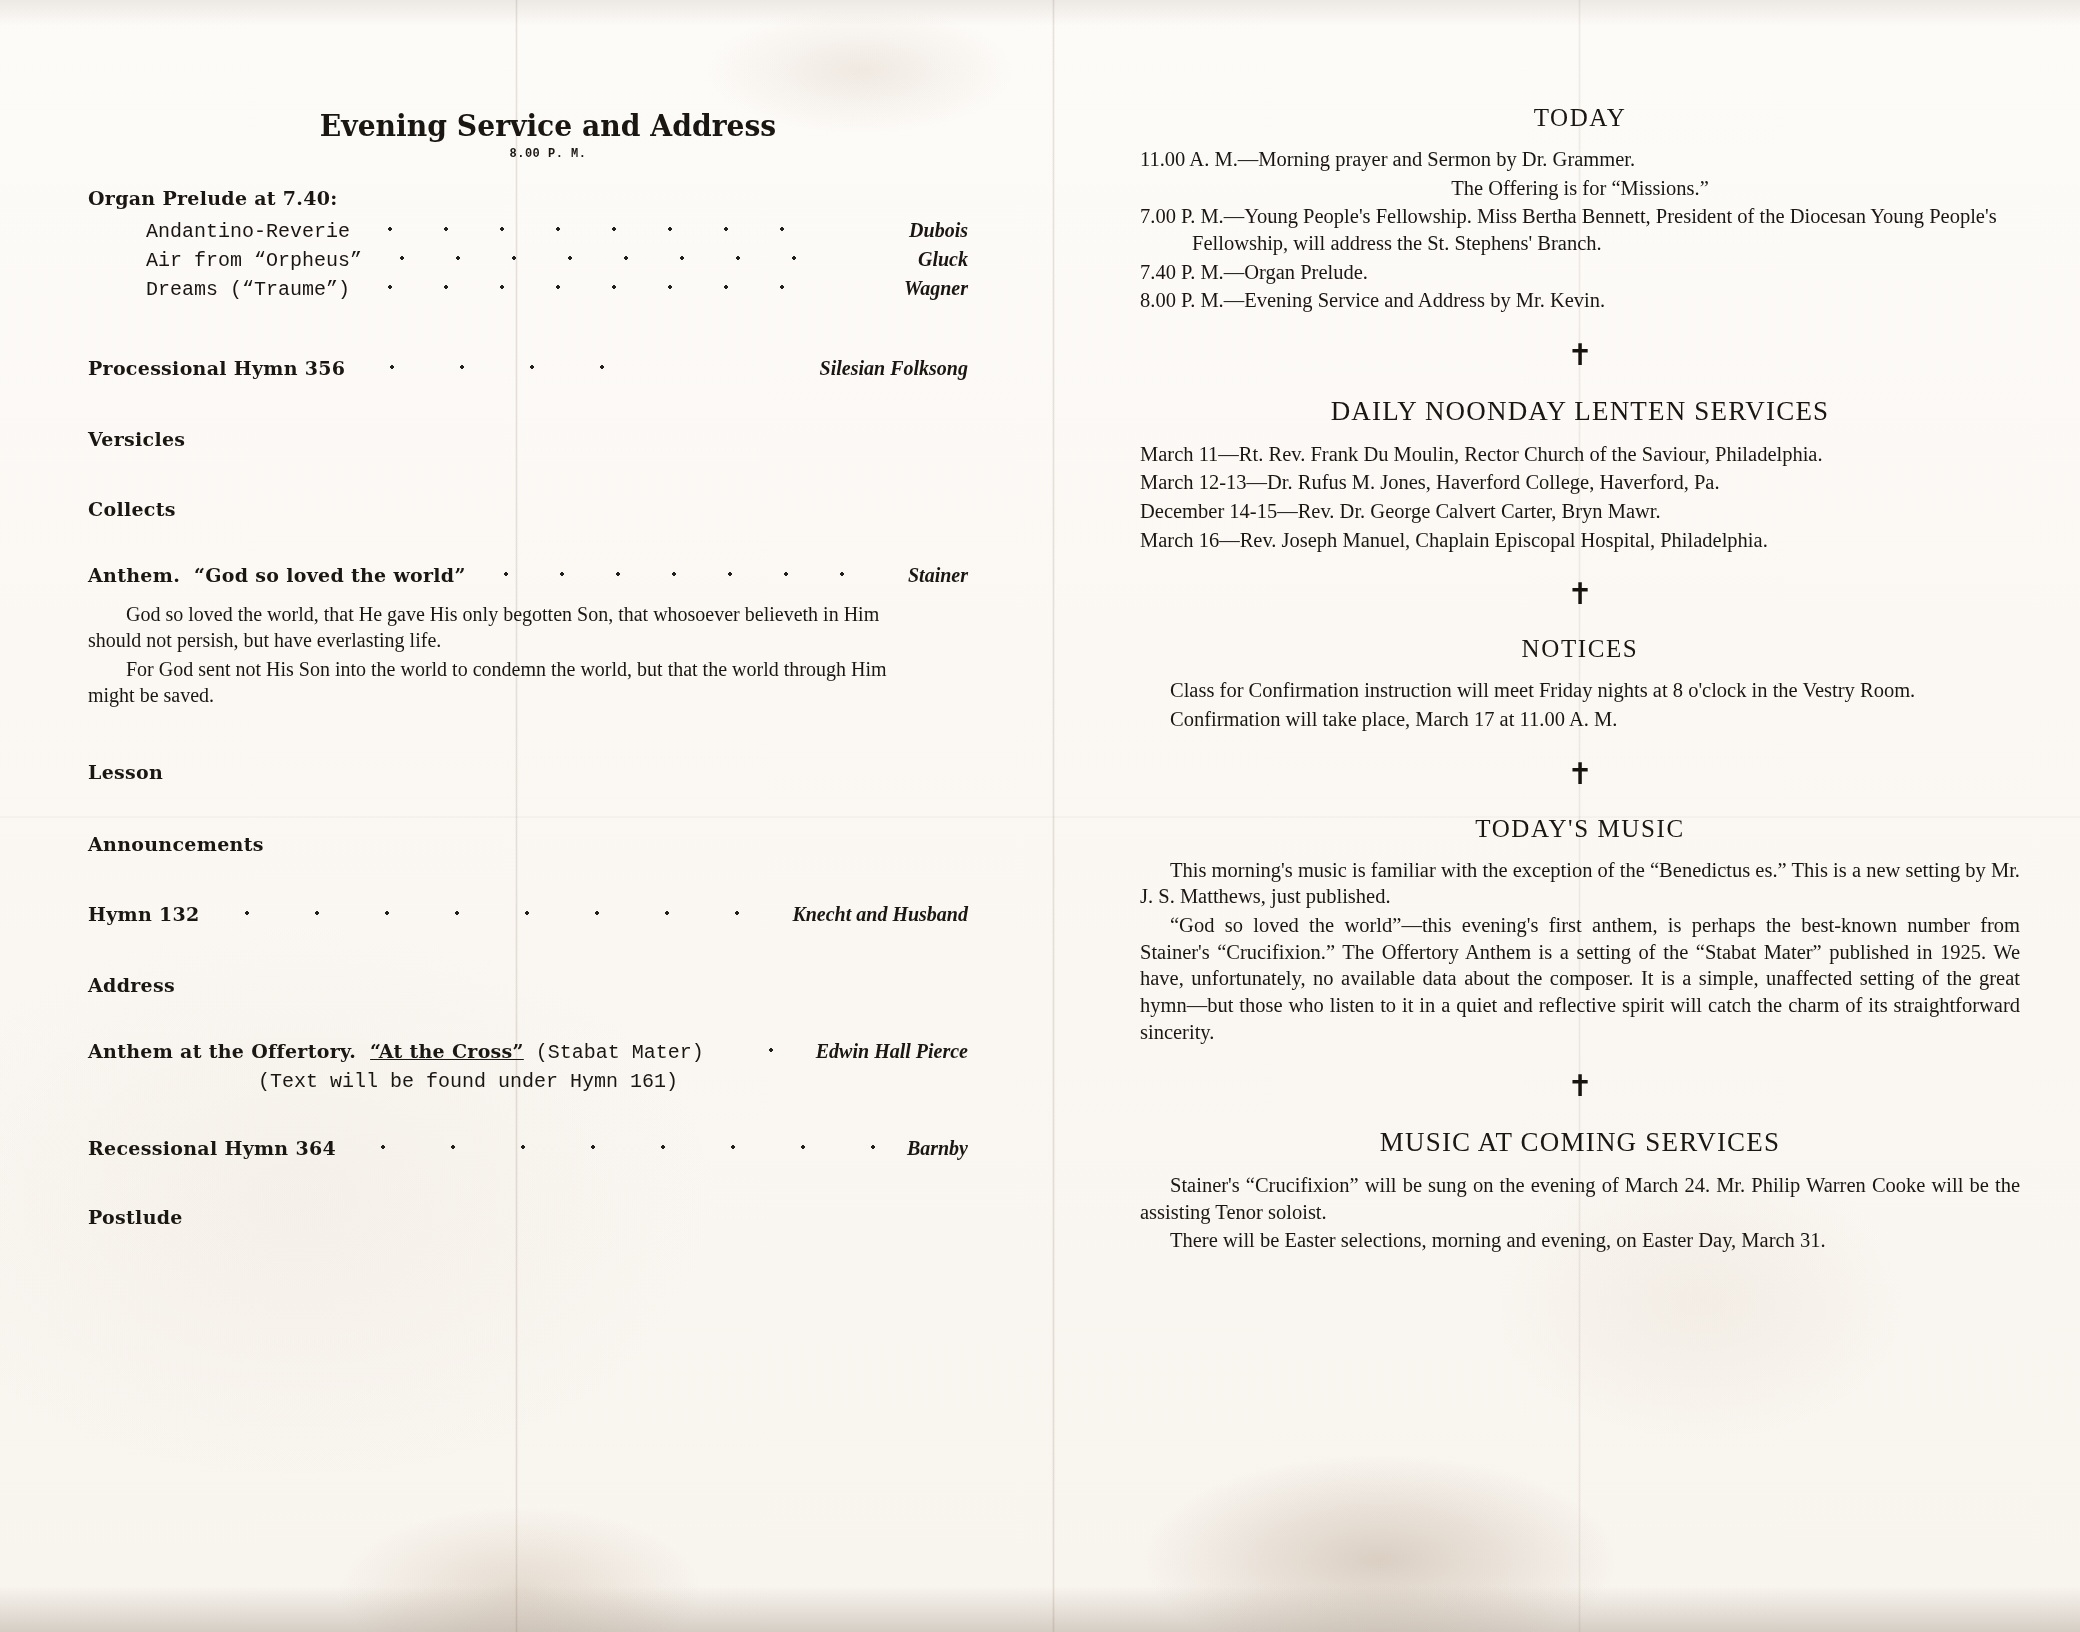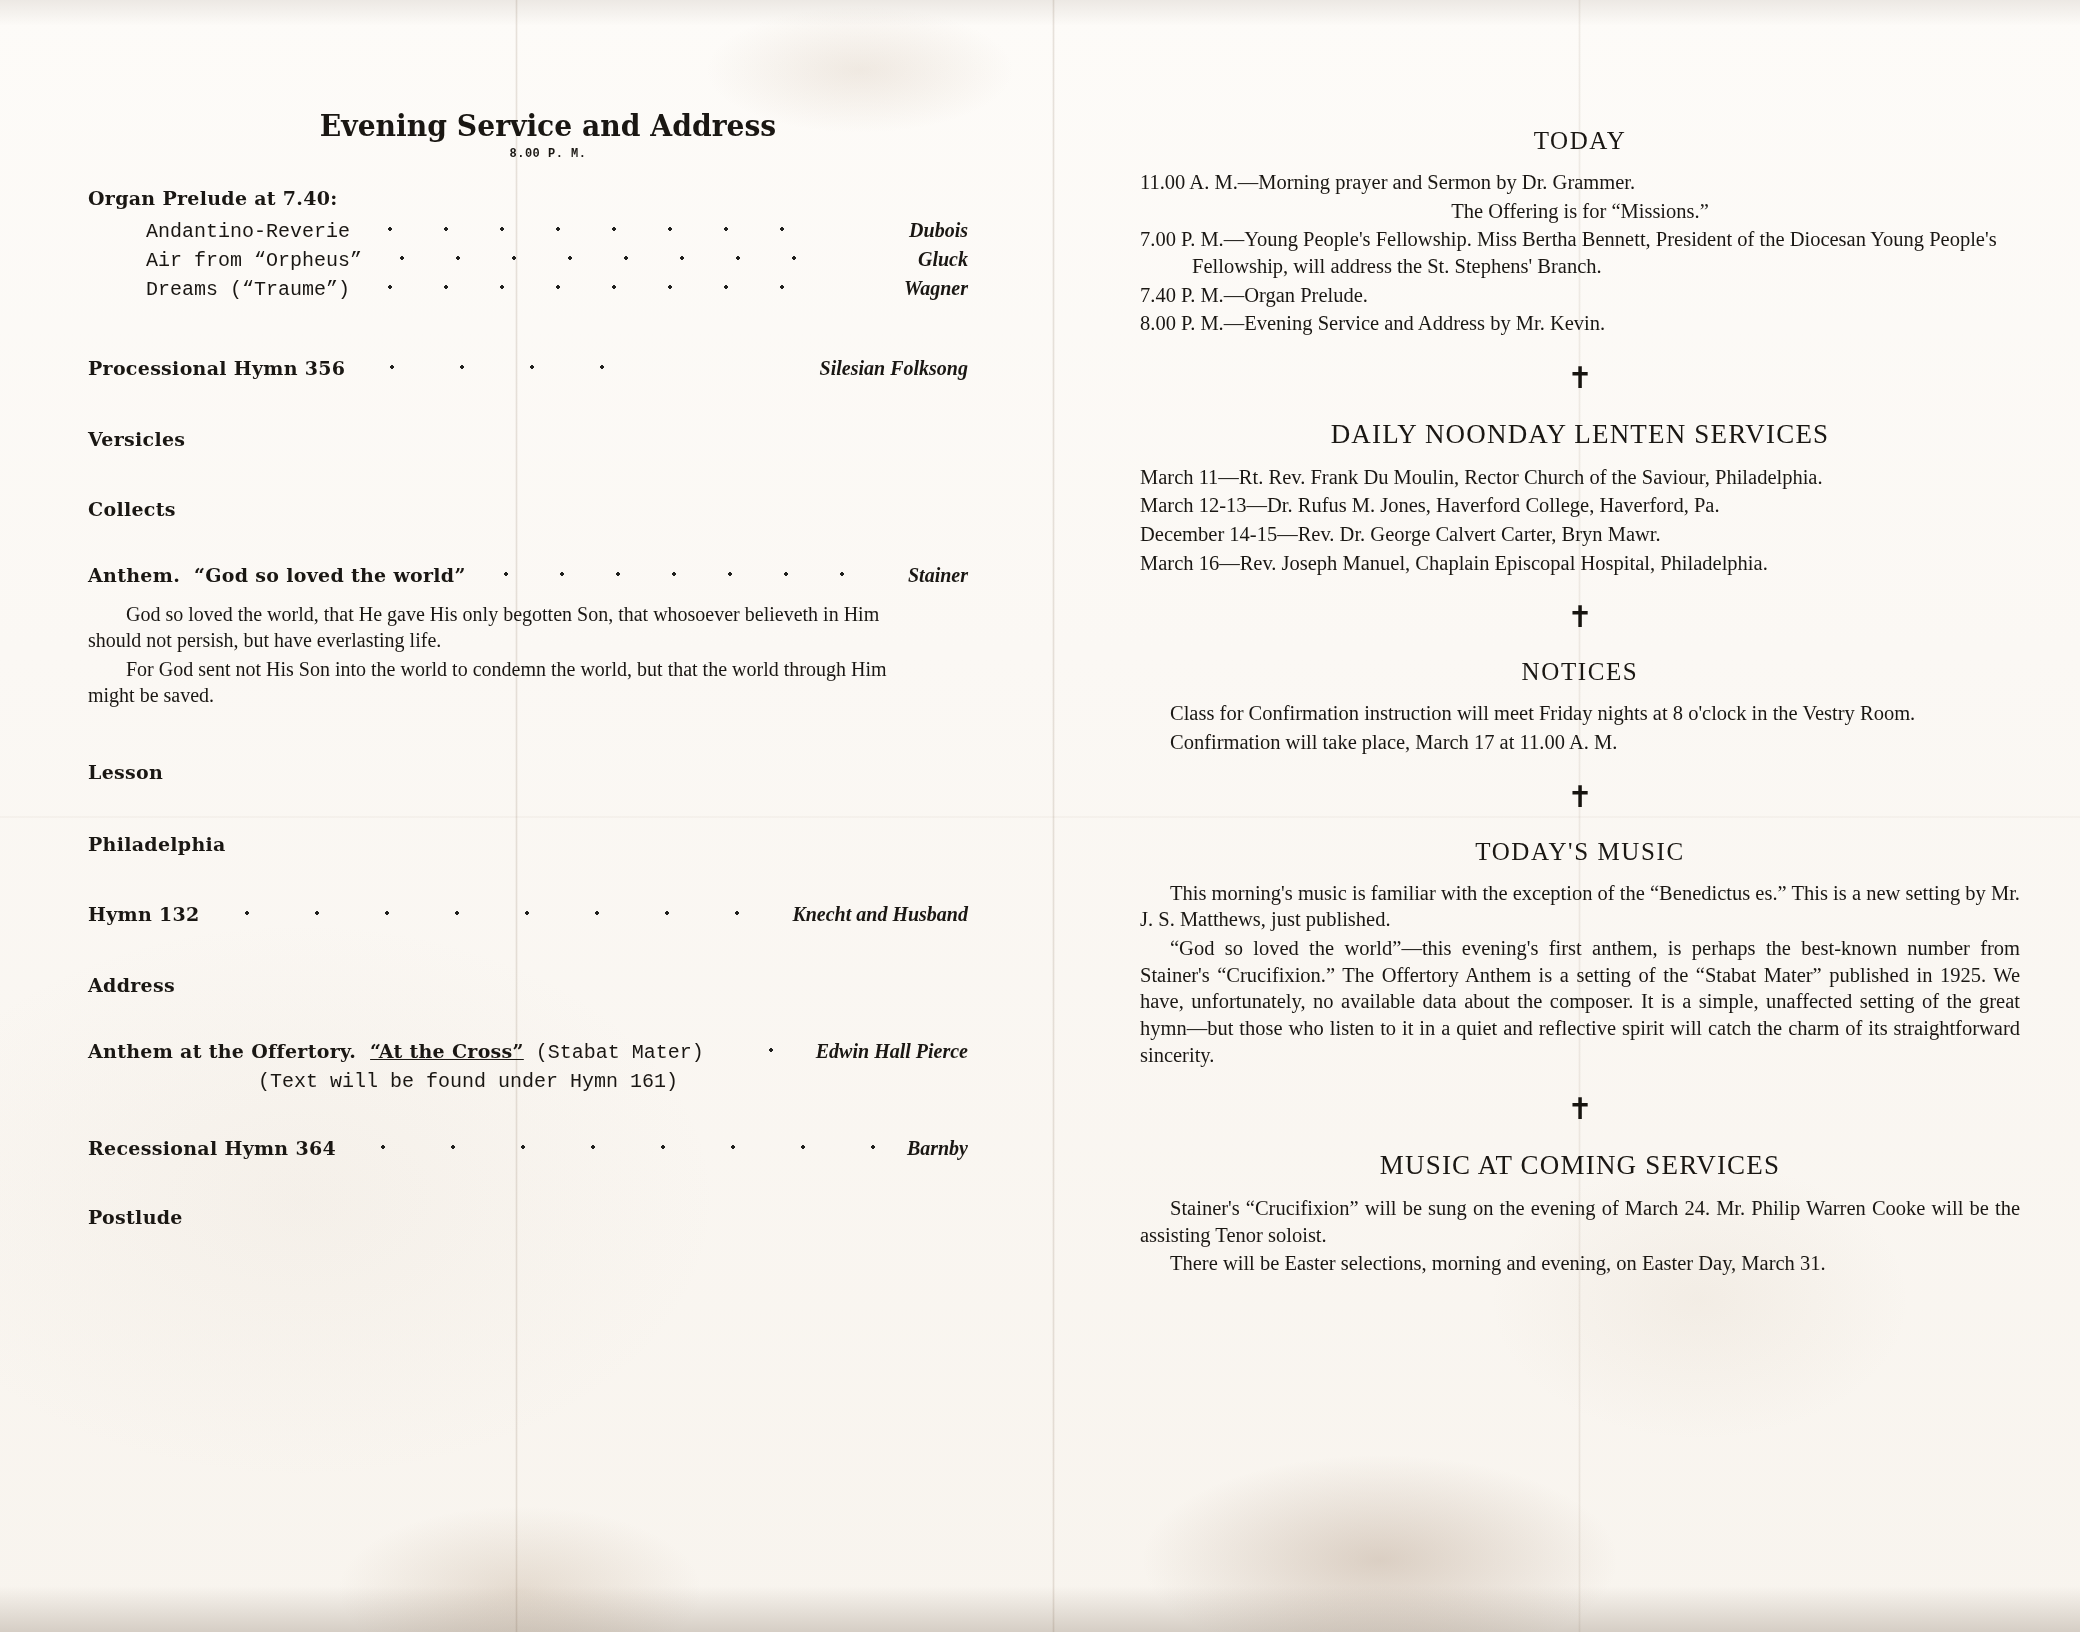--- a/index.html
+++ b/index.html
@@ -151,21 +151,21 @@
     font-size: 20px;
     text-align: center;
     margin-top: 6px;
     margin-right: 120px;
   }
 
   
   .right-col {
     position: absolute;
     left: 1140px;
-    top: 127px;
+    top: 104px;
     width: 880px;
     font-family: "Liberation Serif", serif;
   }
   .r-head {
     text-align: center;
     font-size: 25px;
     letter-spacing: 1.6px;
     font-weight: normal;
     margin: 0 0 14px 0;
     font-family: "Liberation Serif", serif;
@@ -247,21 +247,21 @@
         <span class="dots"></span>
         <span class="composer">Stainer</span>
       </div>
       <div class="anthem-text">
         <p>God so loved the world, that He gave His only begotten Son, that whosoever believeth in Him should not persish, but have everlasting life.</p>
         <p>For God sent not His Son into the world to condemn the world, but that the world through Him might be saved.</p>
       </div>
     </div>
 
     <div class="simple-head lbl-bl" style="margin-top:52px;">Lesson</div>
-    <div class="simple-head lbl-bl" style="margin-top:50px;">Philadelphia</div>
+    <div class="simple-head lbl-bl" style="margin-top:50px;">Announcements</div>
 
     <div class="line-row" style="margin-top:48px;">
       <span class="lbl-bl">Hymn 132</span>
       <span class="dots wide"></span>
       <span class="composer">Knecht and Husband</span>
     </div>
 
     <div class="simple-head lbl-bl" style="margin-top:48px;">Address</div>
 
     <div class="offertory-row">

